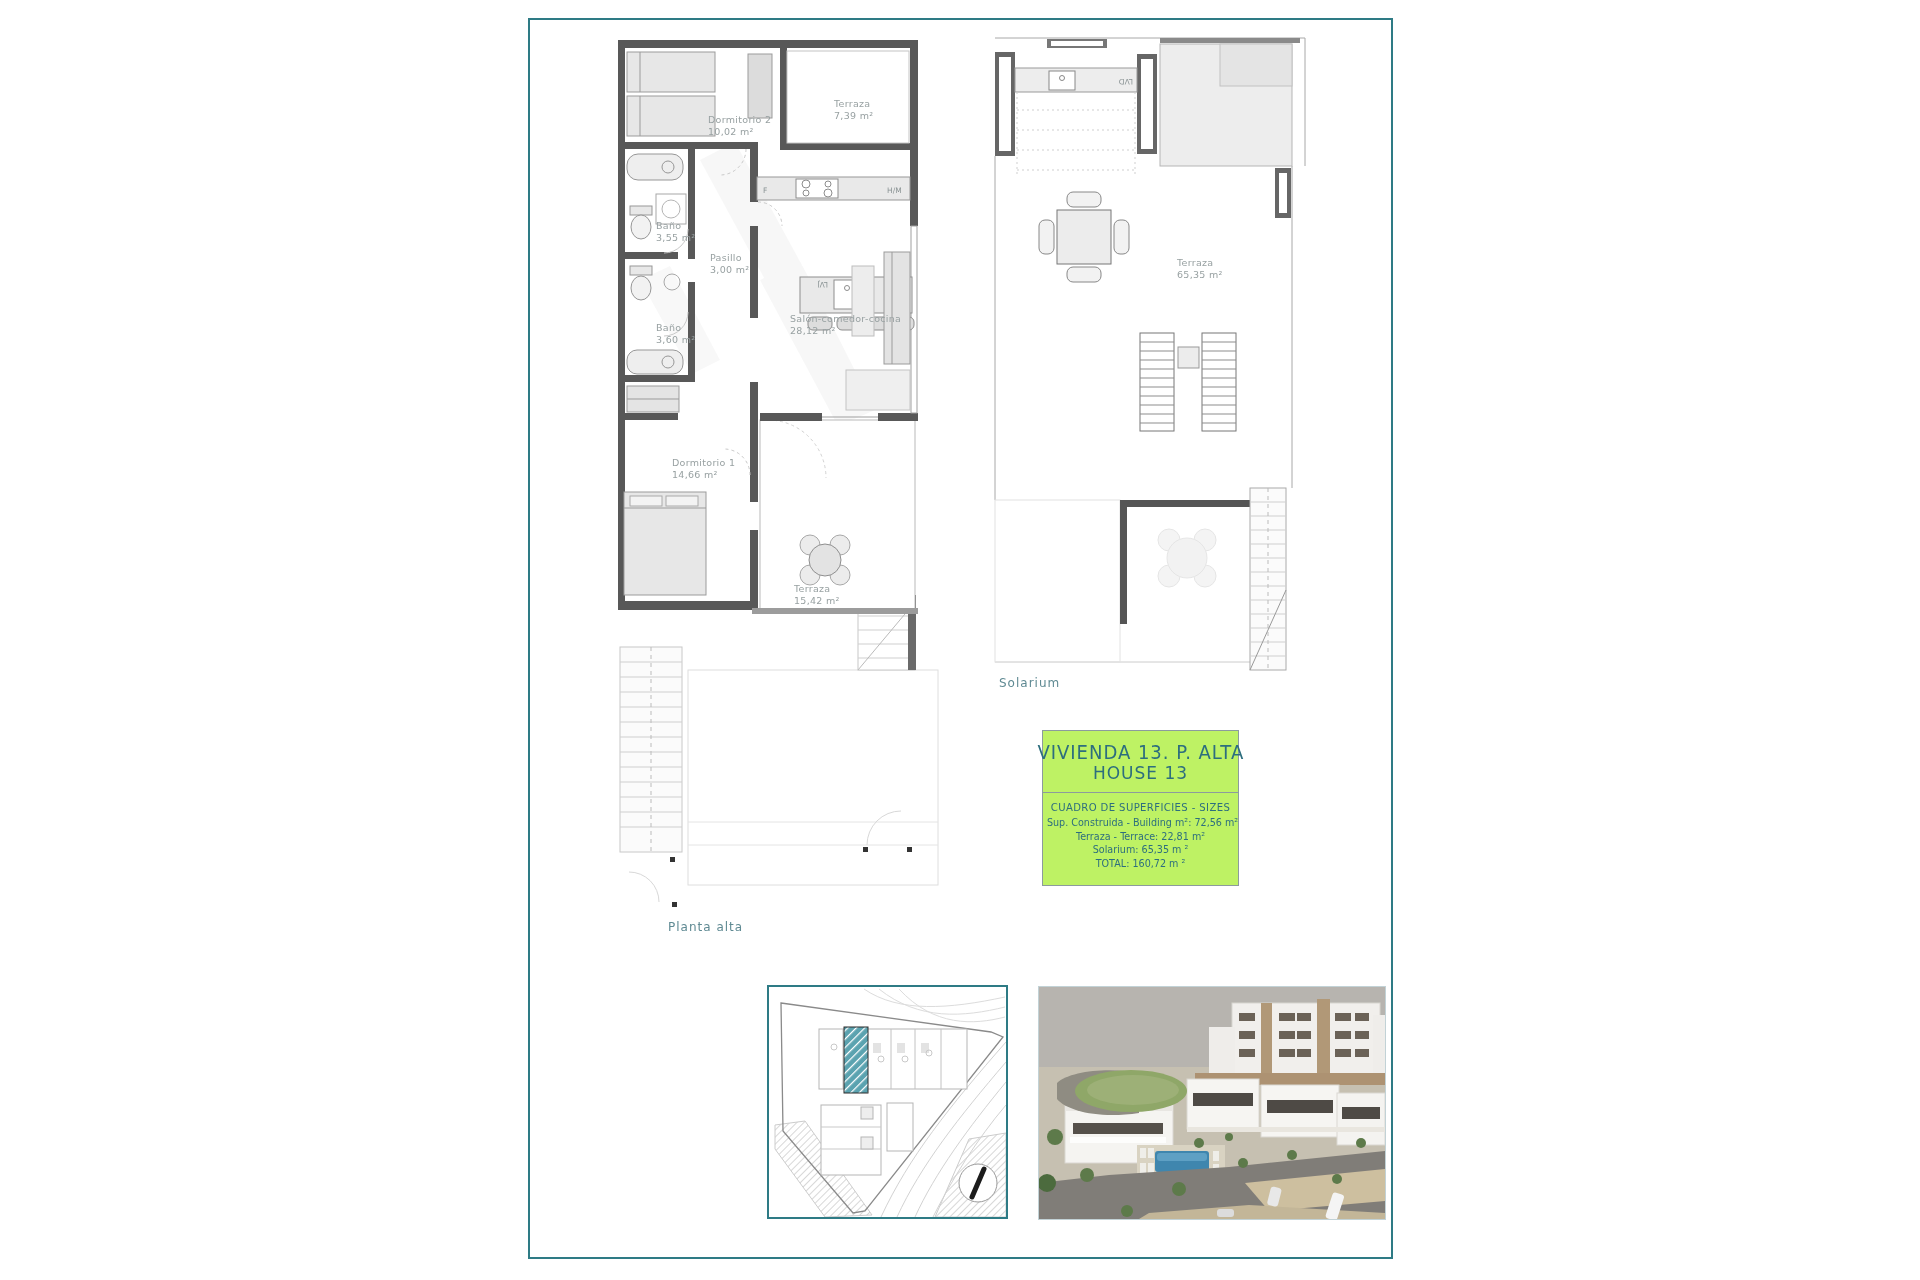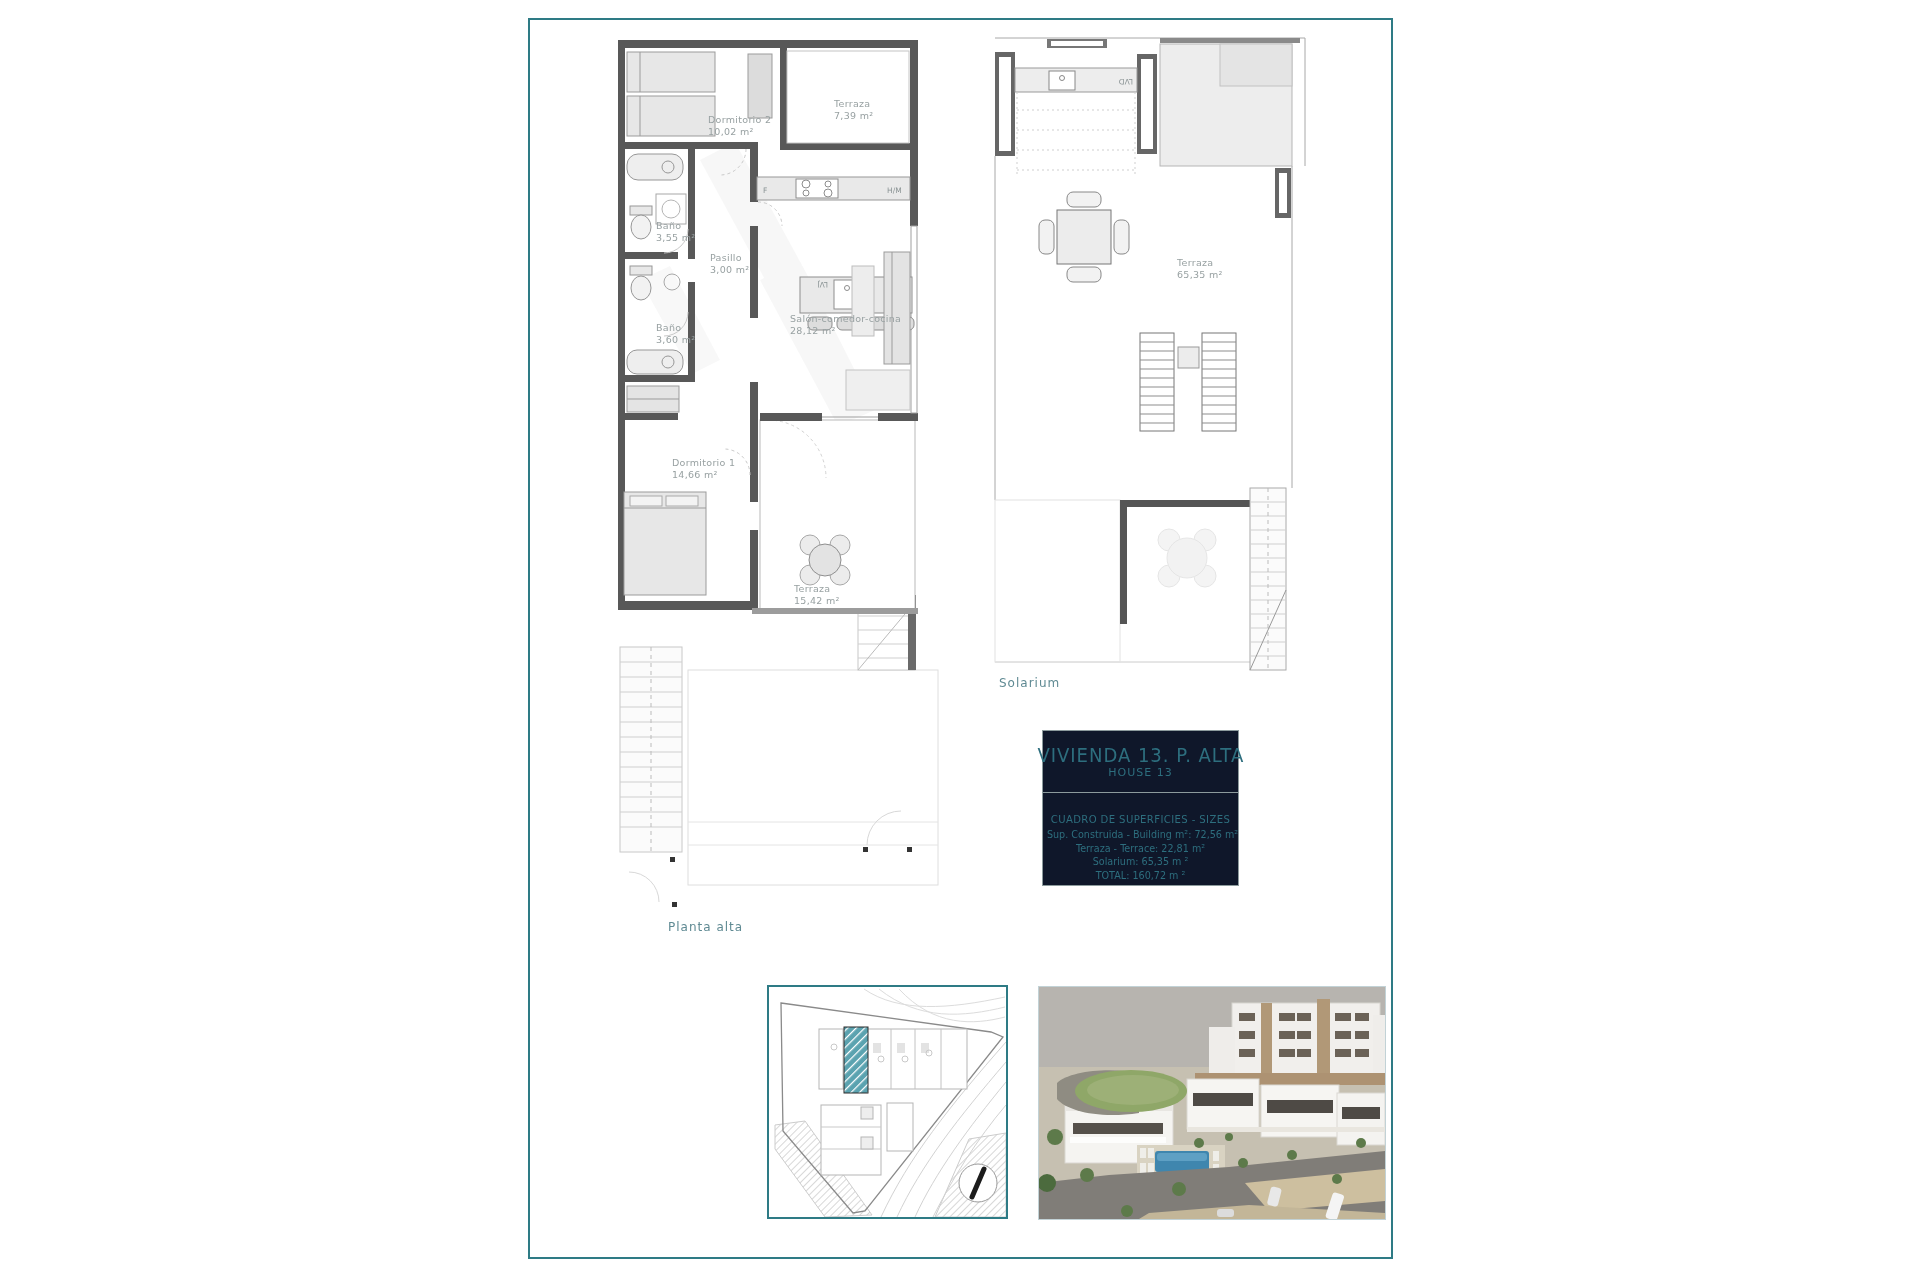--- a/index.html
+++ b/index.html
@@ -4,25 +4,25 @@
 <style>
   html,body{margin:0;padding:0;background:#ffffff;}
   .stage{position:relative;width:1920px;height:1280px;background:#ffffff;overflow:hidden;
          font-family:"DejaVu Sans",sans-serif;}
   .page{position:absolute;left:528px;top:18px;width:865px;height:1241px;
         border:2px solid #2e7b85;background:#ffffff;box-sizing:border-box;}
   .abs{position:absolute;}
   .floor-label{position:absolute;font-size:12px;letter-spacing:1px;color:#5f8a93;}
   
   .title-block{position:absolute;left:1040px;top:728px;width:197px;}
-  .tb-box{border:1px solid #8c9b9d;background:#0f172a;box-sizing:border-box;}
+  .tb-box{border:1px solid #8c9b9d;background:#bef264;box-sizing:border-box;}
   .tb-title{height:63px;display:flex;flex-direction:column;align-items:center;justify-content:center;}
   .tb-title .l1{font-size:19px;color:#2d6e7e;letter-spacing:1px;transform:scaleX(.95);white-space:nowrap;}
-  .tb-title .l2{font-size:11px;color:#2d6e7e;letter-spacing:1px;margin-top:0;}
-  .tb-sizes{margin-top:-1px;height:94px;padding-top:20px;text-align:center;}
+  .tb-title .l2{font-size:17px;color:#2d6e7e;letter-spacing:1px;margin-top:0;}
+  .tb-sizes{margin-top:-1px;height:94px;padding-top:8px;text-align:center;}
   .tb-sizes .hdr{font-size:10.5px;color:#2d6e7e;letter-spacing:.4px;margin-bottom:3px;transform:scaleX(.96);}
   .tb-sizes .row{font-size:10px;color:#2d6e7e;line-height:13.5px;transform:scaleX(.96);white-space:nowrap;}
   
   .siteplan{position:absolute;left:765px;top:983px;width:241px;height:234px;
             border:2px solid #2e7b85;box-sizing:border-box;background:#fff;}
   .render{position:absolute;left:1036px;top:984px;width:348px;height:234px;
           border:1px solid #c2d2d6;box-sizing:border-box;background:#b7b4af;}
   svg text{font-family:"DejaVu Sans",sans-serif;}
   .rlabel{font-size:9.5px;fill:#98a1a2;letter-spacing:.3px;}
   .rsmall{font-size:7.5px;fill:#8a9394;}

